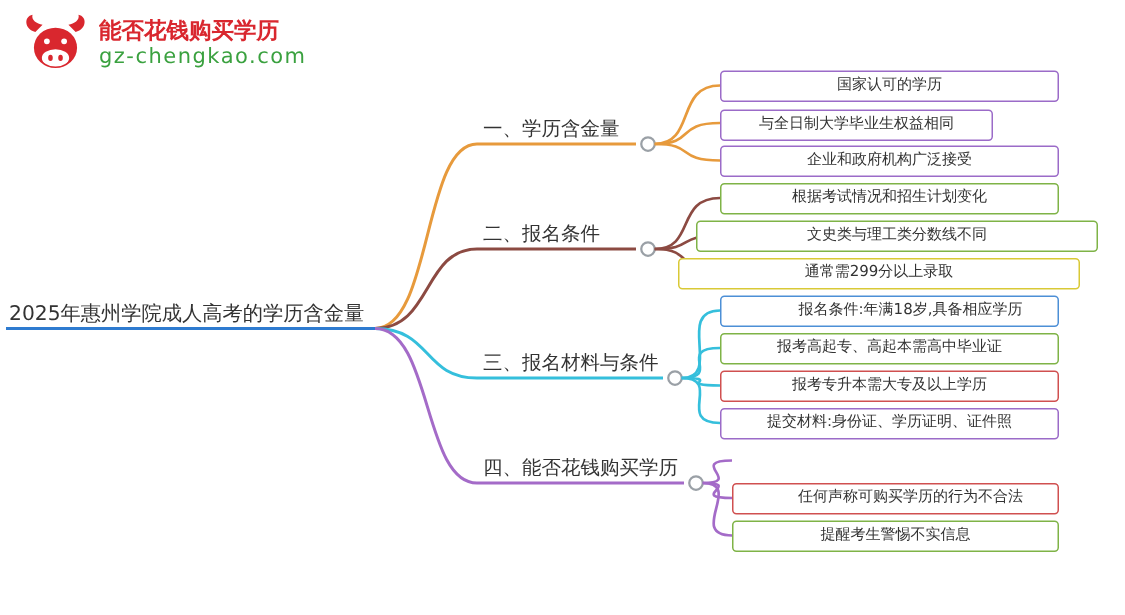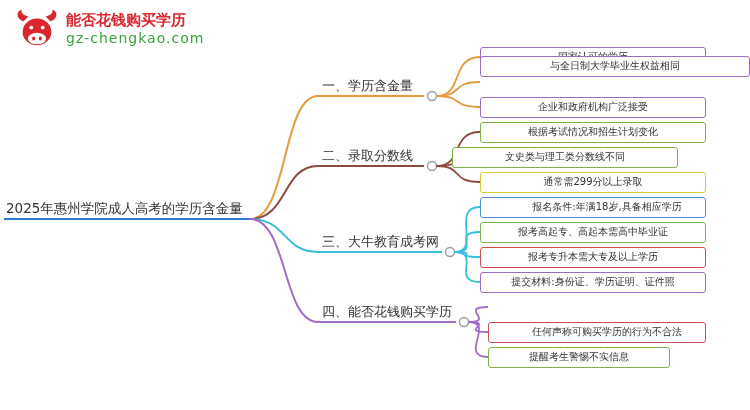--- a/index.html
+++ b/index.html
@@ -63,27 +63,27 @@
     <div class="logo-text">
       <span class="logo-title">能否花钱购买学历</span>
       <span class="logo-sub">gz-chengkao.com</span>
     </div>
   </div>
 
   <div class="root-label" style="left:6px;top:200px;">2025年惠州学院成人高考的学历含金量</div>
 
 <div class="branch-label" style="left: 322px; top: 77px;">一、学历含金量</div>
     <div class="child-box" style="left: 480px; top: 46.5px; width: 226px; border-color: rgb(155, 107, 200);">国家认可的学历</div>
-    <div class="child-box" style="left: 480px; top: 56px; width: 270px; border-color: rgb(155, 107, 200);">与全日制大学毕业生权益相同</div>
+    <div class="child-box" style="left: 480px; top: 73px; width: 182px; border-color: rgb(155, 107, 200);">与全日制大学毕业生权益相同</div>
     <div class="child-box" style="left: 480px; top: 96.5px; width: 226px; border-color: rgb(155, 107, 200);">企业和政府机构广泛接受</div>
-    <div class="branch-label" style="left: 322px; top: 147px;">二、录取分数线</div>
+    <div class="branch-label" style="left: 322px; top: 147px;">二、报名条件</div>
     <div class="child-box" style="left: 480px; top: 121.5px; width: 226px; border-color: rgb(127, 179, 71);">根据考试情况和招生计划变化</div>
-    <div class="child-box" style="left: 452px; top: 146.5px; width: 226px; border-color: rgb(127, 179, 71);">文史类与理工类分数线不同</div>
-    <div class="child-box" style="left: 480px; top: 171.5px; width: 226px; border-color: rgb(217, 201, 54);">通常需299分以上录取</div>
-    <div class="branch-label" style="left: 322px; top: 233px;">三、大牛教育成考网</div>
+    <div class="child-box" style="left: 464px; top: 146.5px; width: 268px; border-color: rgb(127, 179, 71);">文史类与理工类分数线不同</div>
+    <div class="child-box" style="left: 452px; top: 171.5px; width: 268px; border-color: rgb(217, 201, 54);">通常需299分以上录取</div>
+    <div class="branch-label" style="left: 322px; top: 233px;">三、报名材料与条件</div>
     <div class="child-box" style="left: 480px; top: 196.5px; width: 226px; border-color: rgb(77, 143, 214); padding-left: 28px;">报名条件:年满18岁,具备相应学历</div>
     <div class="child-box" style="left: 480px; top: 221.5px; width: 226px; border-color: rgb(127, 179, 71);">报考高起专、高起本需高中毕业证</div>
     <div class="child-box" style="left: 480px; top: 246.5px; width: 226px; border-color: rgb(208, 80, 80);">报考专升本需大专及以上学历</div>
     <div class="child-box" style="left: 480px; top: 271.5px; width: 226px; border-color: rgb(155, 107, 200);">提交材料:身份证、学历证明、证件照</div>
     <div class="branch-label" style="left: 322px; top: 303px;">四、能否花钱购买学历</div>
     <div class="child-box" style="left: 488px; top: 321.5px; width: 218px; border-color: rgb(208, 80, 80); padding-left: 20px;">任何声称可购买学历的行为不合法</div>
-    <div class="child-box" style="left: 488px; top: 346.5px; width: 182px; border-color: rgb(127, 179, 71);">提醒考生警惕不实信息</div>
+    <div class="child-box" style="left: 488px; top: 346.5px; width: 218px; border-color: rgb(127, 179, 71);">提醒考生警惕不实信息</div>
   </div>
 
 </body></html>

